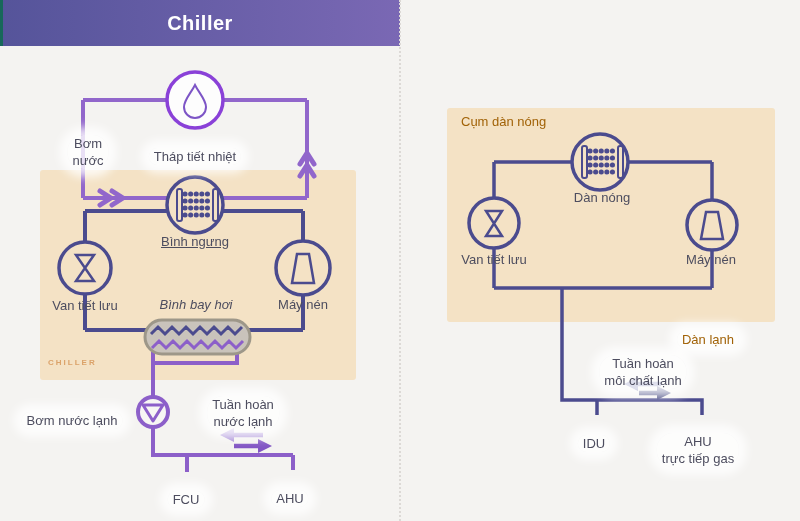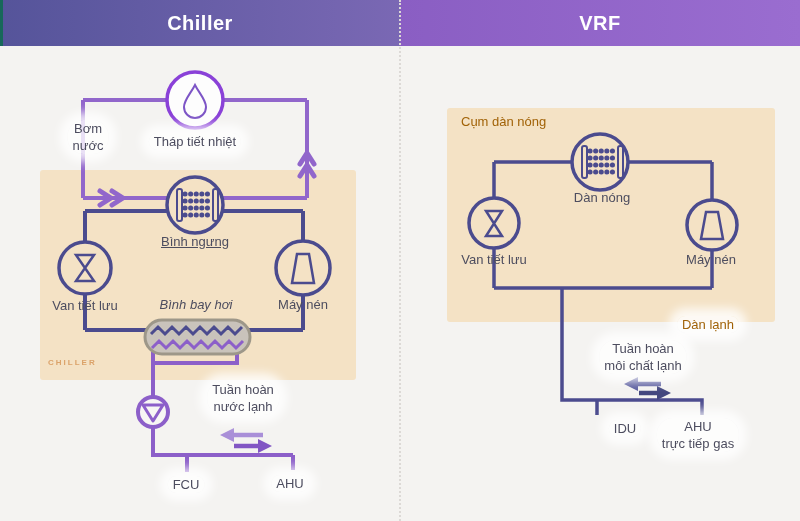--- a/index.html
+++ b/index.html
@@ -33,38 +33,36 @@
     font-size:13px;line-height:17px;
     color:#4d4d5f;
     white-space:nowrap;
   }
   .lbl span{display:block;}
   .cloud{
     background:rgba(255,255,255,.8);
     box-shadow:0 0 10px 8px rgba(255,255,255,.8);
     border-radius:16px;
     padding:0 5px;
+    margin-top:15px;
   }
   .orange{color:#a16207;font-weight:normal;}
   .tag{
     position:absolute;
     font-size:8px;font-weight:bold;letter-spacing:2px;
     color:#dba269;transform:none;text-align:left;
   }
 </style>
 </head>
 <body>
 
 <div class="stage">
 
   <div class="header chiller">
     <span>Chiller</span>
-  </div>
-  <div class="header vrf">
-    <span>VRF</span>
   </div>
   <div class="teal-edge"></div>
 
   <svg class="diagram-svg" width="800" height="521" viewBox="0 0 800 521">
 
     <rect x="40" y="170" width="316" height="210" rx="3" fill="#f4e2c5"></rect>
     <rect x="447" y="108" width="328" height="214" rx="3" fill="#f4e2c5"></rect>
 
     <g stroke="#9166cb" stroke-width="4" fill="none">
       <path d="M83,100 H307 M83,100 V198 M307,100 V198 M83,198 H307"></path>
@@ -175,35 +173,36 @@
   <div class="lbl cloud" style="left:88px;top:120px;">
     <span>Bơm</span>
     <span>nước</span>
   </div>
   <div class="lbl cloud" style="left:195px;top:133px;">Tháp tiết nhiệt</div>
   <div class="lbl" style="left:195px;top:233px;text-decoration:underline;">Bình ngưng</div>
   <div class="lbl" style="left:85px;top:297px;">Van tiết lưu</div>
   <div class="lbl" style="left:196px;top:296px;font-style:italic;">Bình bay hơi</div>
   <div class="lbl" style="left:303px;top:296px;">Máy nén</div>
   <div class="lbl tag" style="left:48px;top:354px;">CHILLER</div>
+  <div class="lbl cloud" style="left:72px;top:397px;">Bơm nước lạnh</div>
   <div class="lbl cloud" style="left:243px;top:381px;">
     <span>Tuần hoàn</span>
     <span>nước lạnh</span>
   </div>
   <div class="lbl cloud" style="left:186px;top:476px;">FCU</div>
   <div class="lbl cloud" style="left:290px;top:475px;">AHU</div>
 
   <div class="lbl orange" style="left:461px;top:113px;transform:none;text-align:left;">Cụm dàn nóng</div>
   <div class="lbl" style="left:602px;top:189px;">Dàn nóng</div>
   <div class="lbl" style="left:494px;top:251px;">Van tiết lưu</div>
   <div class="lbl" style="left:711px;top:251px;">Máy nén</div>
   <div class="lbl orange cloud" style="left:708px;top:316px;">Dàn lạnh</div>
   <div class="lbl cloud" style="left:643px;top:340px;">
     <span>Tuần hoàn</span>
     <span>môi chất lạnh</span>
   </div>
-  <div class="lbl cloud" style="left:625px;top:420px;">IDU</div>
+  <div class="lbl cloud" style="left:594px;top:420px;">IDU</div>
   <div class="lbl cloud" style="left:698px;top:418px;">
     <span>AHU</span>
     <span>trực tiếp gas</span>
   </div>
 
 </div>
 
 </body></html>

